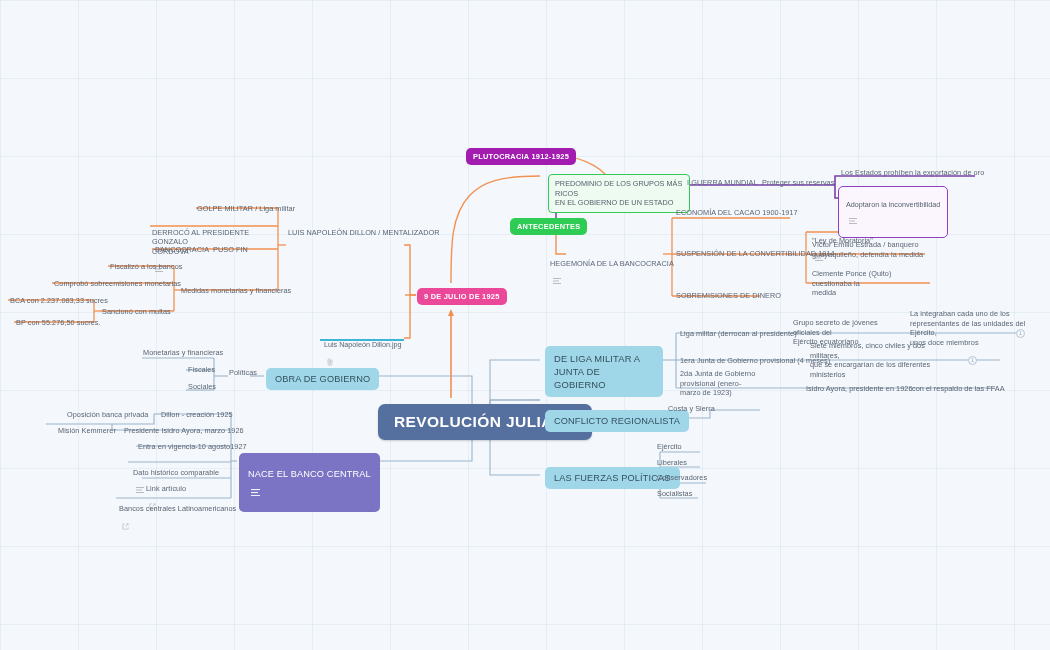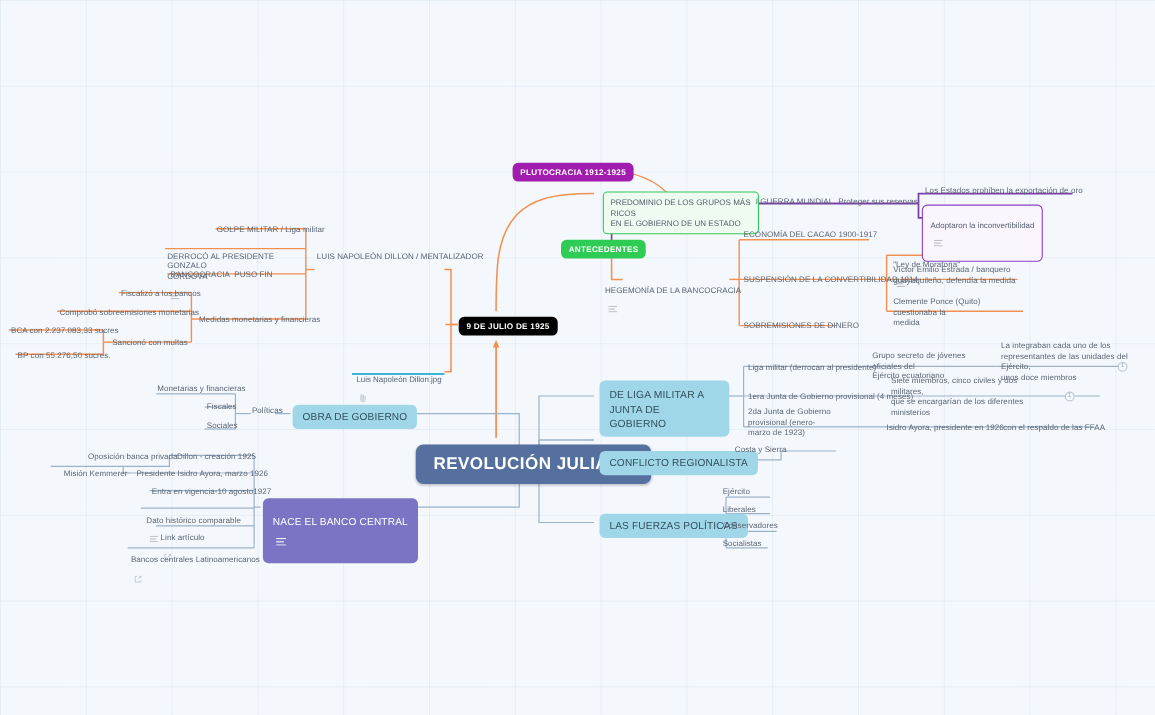--- a/index.html
+++ b/index.html
@@ -29,21 +29,21 @@
     background:#55709e;color:#fff;border-radius:7px;
     font-size:15.5px;letter-spacing:.4px;
     padding:9px 16px;font-weight:600;
     box-shadow:0 1px 2px rgba(0,0,0,.18);
   }
   
   .pill{border-radius:5px;color:#fff;font-size:7.4px;font-weight:700;
         letter-spacing:.25px;padding:4px 7px;}
   .pill.teal{background:#a21caf;}
   .pill.green{background:#2ecc55;}
-  .pill.orange{background:#000000;}
+  .pill.orange{background:#ec4899;}
 
   
   .chip{border-radius:5px;font-size:9.2px;padding:6px 9px;letter-spacing:.15px;}
   .chip.lightblue{background:#9fd6e8;color:#34515e;}
   .chip.purple{background:#7b74c4;color:#fff;}
   .chip.lightblue.big{font-size:9.4px;line-height:13px;}
 
   
   .leaf{font-size:7.3px;color:#5a6472;line-height:9.6px;letter-spacing:.05px;}
 
@@ -286,21 +286,21 @@
     <span class="ico" style="opacity:.9">
       <svg width="9" height="7" viewBox="0 0 9 7">
           <rect x="0" y="0" width="9" height="1.1" fill="#fff"></rect>
           <rect x="0" y="3" width="7" height="1.1" fill="#fff"></rect>
           <rect x="0" y="6" width="9" height="1.1" fill="#fff"></rect>
         </svg>
     </span>
   </div>
 
   <div class="node leaf" style="left:161px;top:410px;">Dillon - creación 1925</div>
-  <div class="node leaf" style="left:80px;top:410px;text-align:right;">Oposición banca privada</div>
+  <div class="node leaf" style="left:67px;top:410px;text-align:right;">Oposición banca privada</div>
   <div class="node leaf" style="left:58px;top:426px;">Misión Kemmerer</div>
   <div class="node leaf" style="left:124px;top:426px;">Presidente Isidro Ayora, marzo 1926</div>
   <div class="node leaf" style="left:138px;top:442px;">Entra en vigencia-10 agosto1927</div>
 
   <div class="node leaf" style="left:133px;top:458px;">
     <span>Dato histórico comparable</span>
     <span class="ico">
       <svg width="8" height="6" viewBox="0 0 8 6">
           <rect x="0" y="0" width="8" height="1" fill="#888"></rect>
           <rect x="0" y="2.5" width="6" height="1" fill="#888"></rect>

